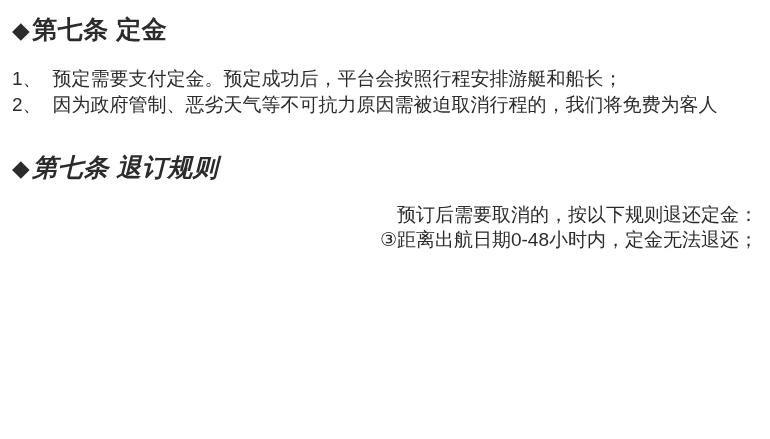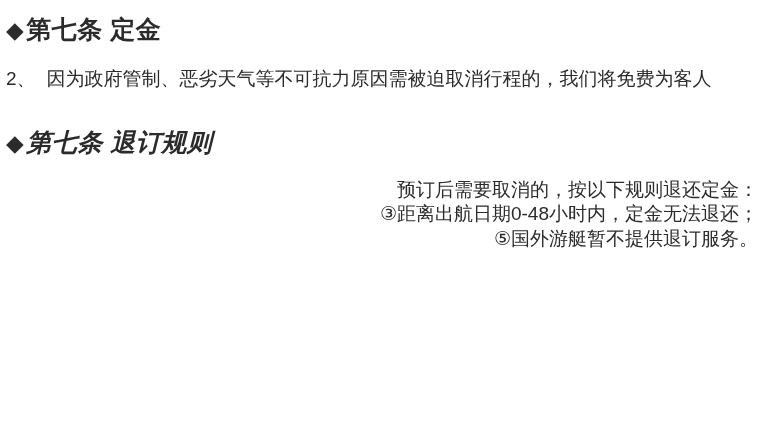--- a/index.html
+++ b/index.html
@@ -5,21 +5,21 @@
   html, body { margin: 0; padding: 0; }
   body {
     width: 770px;
     height: 439px;
     background: #ffffff;
     overflow: hidden;
     font-family: "Liberation Sans", "DejaVu Sans", sans-serif;
     color: #2b2b2b;
   }
   .doc {
-    padding: 10px 12px 0 6px;
+    padding: 10px 12px 0 12px;
     box-sizing: border-box;
     width: 770px;
     height: 439px;
   }
   .heading {
     font-size: 25px;
     font-weight: 700;
     line-height: 30px;
     margin: 0;
     padding-top: 4px;
@@ -60,27 +60,29 @@
 <body>
 
 <main class="doc">
 
   <h1 class="heading">
     <span class="bullet">◆</span><span>第七条 定金</span>
   </h1>
 
   <div class="para-group">
     <div class="line">
+      <span class="marker">1、</span><span>预定需要支付定金。预定成功后，平台会按照行程安排游艇和船长；</span>
+    </div>
+    <div class="line">
       <span class="marker">2、</span><span>因为政府管制、恶劣天气等不可抗力原因需被迫取消行程的，我们将免费为客人</span>
     </div>
   </div>
 
   <h1 class="heading heading-refund">
     <span class="bullet">◆</span><span>第七条 退订规则</span>
   </h1>
 
   <div class="rules-group">
     <div class="line">预订后需要取消的，按以下规则退还定金：</div>
     <div class="line">③距离出航日期0-48小时内，定金无法退还；</div>
-    <div class="line">⑤国外游艇暂不提供退订服务。</div>
   </div>
 
 </main>
 
 </body></html>

